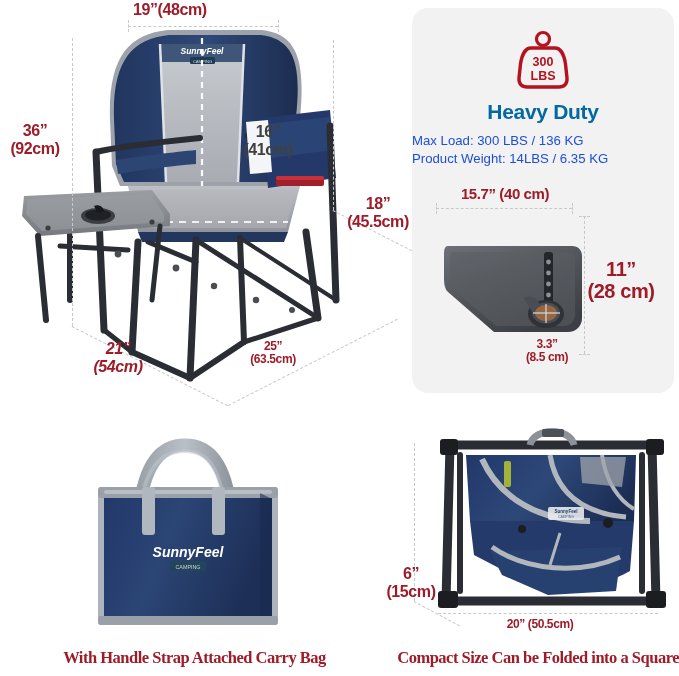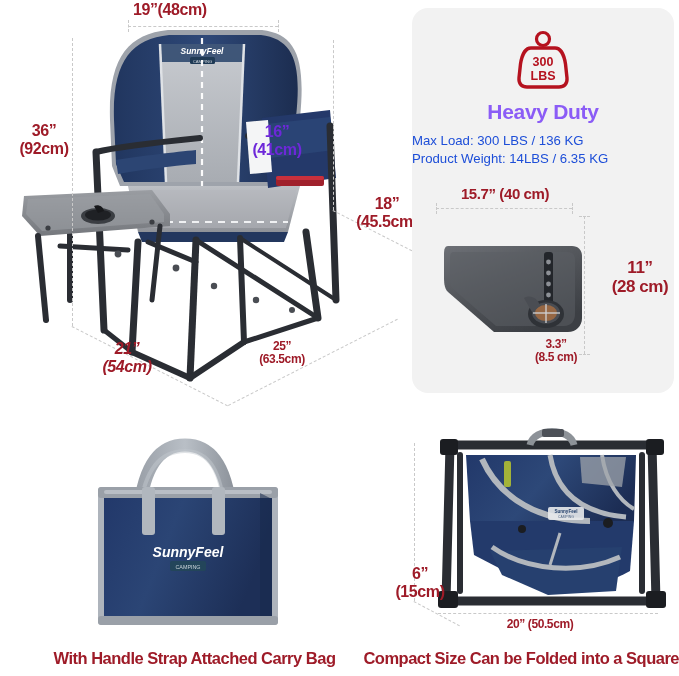--- a/index.html
+++ b/index.html
@@ -15,60 +15,60 @@
   .dim {
     position: absolute;
     color: #9e1b28;
     font-weight: bold;
     font-family: "Liberation Sans", sans-serif;
     letter-spacing: -0.4px;
     text-align: center;
     line-height: 1.12;
     white-space: nowrap;
   }
-  .dim.two { white-space: normal; margin-left: 9px; }
+  .dim.two { white-space: normal; }
 
   
   .guide { position: absolute; }
   .guide.v { border-left: 1px dashed #c9c9c9; }
   .guide.h { border-top: 1px dashed #c9c9c9; }
   .guide.diag { border-top: 1px dashed #c9c9c9; transform-origin: 0 0; }
 
   
   #chair-open { position: absolute; left: 0; top: 0; width: 410px; height: 400px; }
 
   
   #spec-card {
     position: absolute; left: 412px; top: 8px;
     width: 262px; height: 385px;
     background: #f2f2f2; border-radius: 16px;
   }
   #weight-icon { position: absolute; left: 50%; top: 22px; transform: translateX(-50%); }
   .heavy-title {
     position: absolute; left: 0; right: 0; top: 92px;
-    text-align: center; color: #8b5cf6;
+    text-align: center; color: #0369a1;
     font-size: 21px; font-weight: bold; letter-spacing: -0.3px;
   }
   .spec-lines {
     position: absolute; left: 0; right: 0; top: 124px;
     text-align: left; color: #1d4ed8; font-size: 13.2px; line-height: 1.38;
   }
 
   
   #table-art { position: absolute; left: 28px; top: 232px; width: 148px; height: 110px; }
 
   
   #carry-bag { position: absolute; left: 60px; top: 435px; width: 290px; height: 200px; }
   
   #folded-chair { position: absolute; left: 430px; top: 425px; width: 245px; height: 205px; }
 
   .caption {
     position: absolute; bottom: 8px;
     color: #9e1b28; font-weight: bold; font-size: 16.5px;
-    letter-spacing: -0.5px; white-space: nowrap;
+    letter-spacing: -0.5px; white-space: nowrap; font-family: Liberation Serif, serif;
   }
   #caption-bag { left: 22px; width: 345px; text-align: center; }
   #caption-folded { left: 352px; width: 327px; text-align: right; }
 
   svg { display: block; overflow: visible; }
 </style>
 </head>
 <body>
 
 <div class="page">
@@ -190,21 +190,21 @@
       </g>
     </svg>
 
     <div class="dim" style="left:133px; top:1px; font-size:16px;">19”(48cm)</div>
 
     <div class="dim two" style="left:4px; top:122px; width:62px; font-size:16px;">
       <div>36”</div>
       <div>(92cm)</div>
     </div>
 
-    <div class="dim two" style="left:228px; top:123px; width:80px; font-size:16px; color:#6d28d9;">
+    <div class="dim two" style="left:228px; top:123px; width:80px; font-size:16px; color:#404040;">
       <div>16”</div>
       <div>(41cm)</div>
     </div>
 
     <div class="dim two" style="left:343px; top:195px; width:70px; font-size:16px;">
       <div>18”</div>
       <div>(45.5cm)</div>
     </div>
 
     <div class="dim two" style="left:78px; top:340px; width:80px; font-size:16px;font-style:italic;">
@@ -269,21 +269,21 @@
       </g>
 
       <ellipse cx="106" cy="74" rx="18" ry="14" fill="#2f3237"></ellipse>
       <ellipse cx="106" cy="73" rx="14" ry="10.5" fill="#4a4d53"></ellipse>
       <ellipse cx="106" cy="73" rx="11" ry="8" fill="#b0703f" opacity="0.75"></ellipse>
       <path d="M84 58 C90 54 98 58 100 66 L92 72 Z" fill="#4a4d53"></path>
       <path d="M93 73 L120 73" stroke="#cfd2d6" stroke-width="1.3"></path>
       <path d="M106 64 L106 83" stroke="#cfd2d6" stroke-width="1.3"></path>
     </svg>
 
-    <div class="dim two" style="left:182px; top:250px; width:74px; font-size:17px;">
+    <div class="dim two" style="left:172px; top:250px; width:74px; font-size:20px;">
       <div>11”</div>
       <div>(28 cm)</div>
     </div>
 
     <div class="dim two" style="left:90px; top:330px; width:90px; font-size:12px;">
       <div>3.3”</div>
       <div>(8.5 cm)</div>
     </div>
   </div>
 

